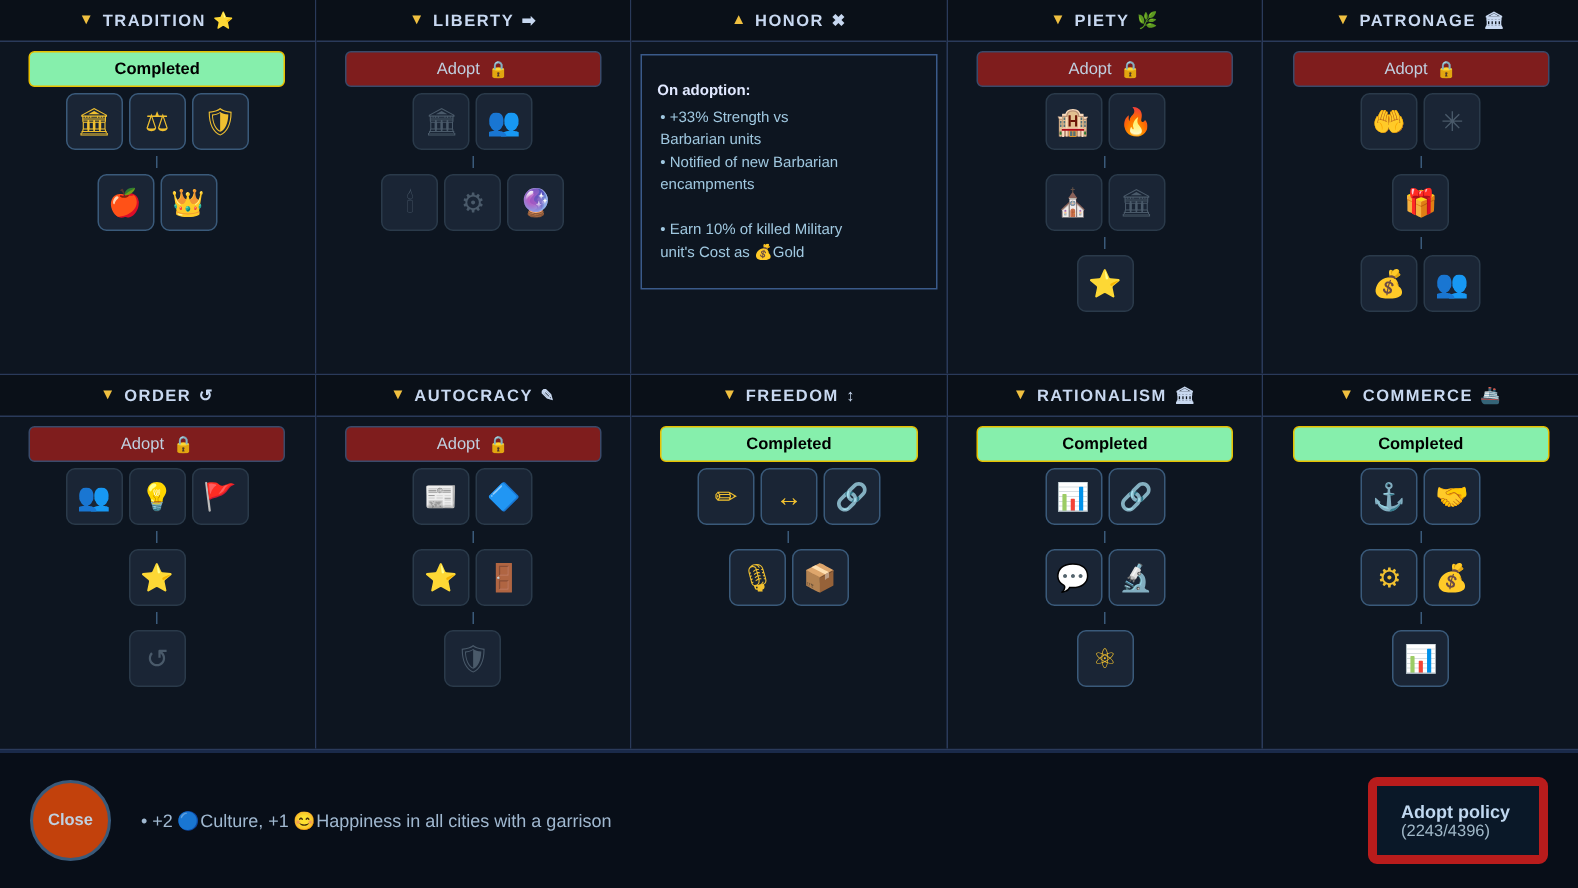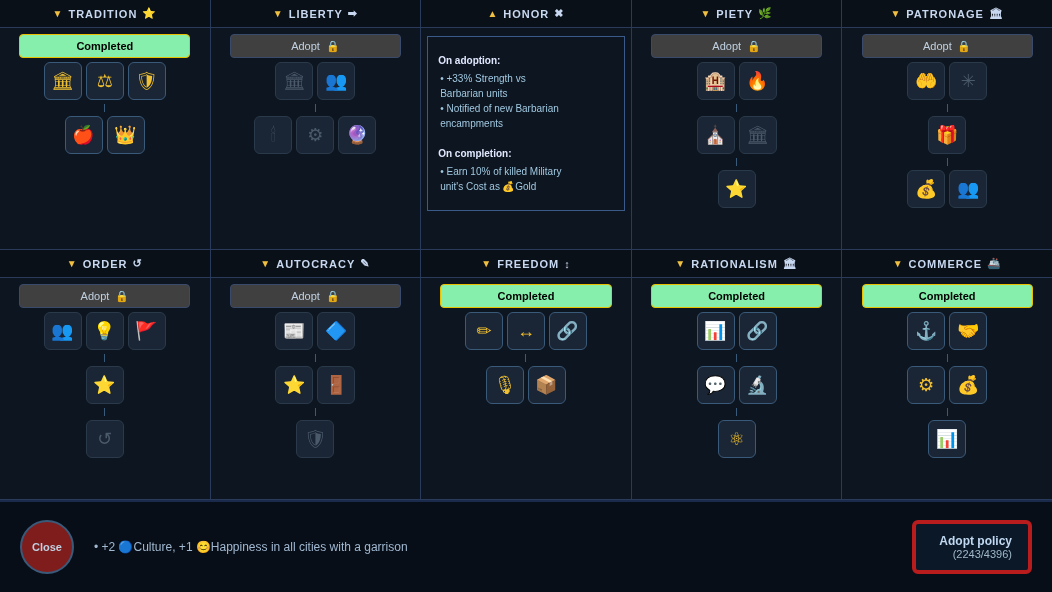--- a/index.html
+++ b/index.html
@@ -59,21 +59,21 @@
     .column-body {
       flex: 1;
       display: flex;
       flex-direction: column;
       align-items: center;
       padding: 6px 4px;
       gap: 4px;
     }
 
     .adopt-btn {
-      background: #404040;
+      background: #7f1d1d;
       border: 1px solid #3a4a6a;
       border-radius: 4px;
       color: #c0d0e0;
       padding: 4px 12px;
       font-size: 11px;
       cursor: pointer;
       display: flex;
       align-items: center;
       gap: 6px;
       width: 85%;
@@ -163,21 +163,21 @@
       height: 92px;
       background: #080e18;
       border-top: 2px solid #1a2a4a;
       display: flex;
       align-items: center;
       padding: 0 20px;
       gap: 20px;
     }
 
     .close-btn {
-      background: #7f1d1d;
+      background: #c2410c;
       border: 2px solid #3a5a7a;
       border-radius: 50%;
       color: #c0d0e0;
       width: 54px;
       height: 54px;
       font-size: 11px;
       cursor: pointer;
       display: flex;
       align-items: center;
       justify-content: center;
@@ -197,27 +197,27 @@
       color: #ffffff;
     }
 
     .policy-desc {
       font-size: 12px;
       color: #a0b8d0;
     }
 
     .adopt-policy-btn {
       background: #0a1828;
-      border: 4px solid #b91c1c;
+      border: 6px solid #b91c1c;
       border-radius: 6px;
       color: #c0d8f0;
       padding: 10px 16px;
       font-size: 12px;
       cursor: pointer;
-      text-align: right;
+      text-align: left;
       min-width: 120px;
     }
 
     .adopt-policy-btn .btn-title {
       font-weight: bold;
       font-size: 12px;
     }
 
     .adopt-policy-btn .btn-cost {
       font-size: 11px;
@@ -281,21 +281,20 @@
         <span class="header-arrow">▲</span>
         <span>HONOR</span>
         <span>✖</span>
       </div>
       <div class="column-body" style="padding:8px 6px;">
         <div class="honor-popup">
           <div class="section-title">On adoption:</div>
           <div class="item" style="font-size:10px; color:#a0c8e0;">• +33% Strength vs<br>Barbarian units</div>
           <div class="item" style="font-size:10px; color:#a0c8e0;">• Notified of new Barbarian<br>encampments</div>
           <br>
-          <div class="section-title">On completion:</div>
           <div class="item" style="font-size:10px; color:#a0c8e0;">• Earn 10% of killed Military<br>unit's Cost as <span style="color:#f0c030">💰</span>Gold</div>
         </div>
       </div>
     </div>
 
     <div class="policy-column">
       <div class="column-header">
         <span class="header-arrow">▼</span>
         <span>PIETY</span>
         <span>🌿</span>

